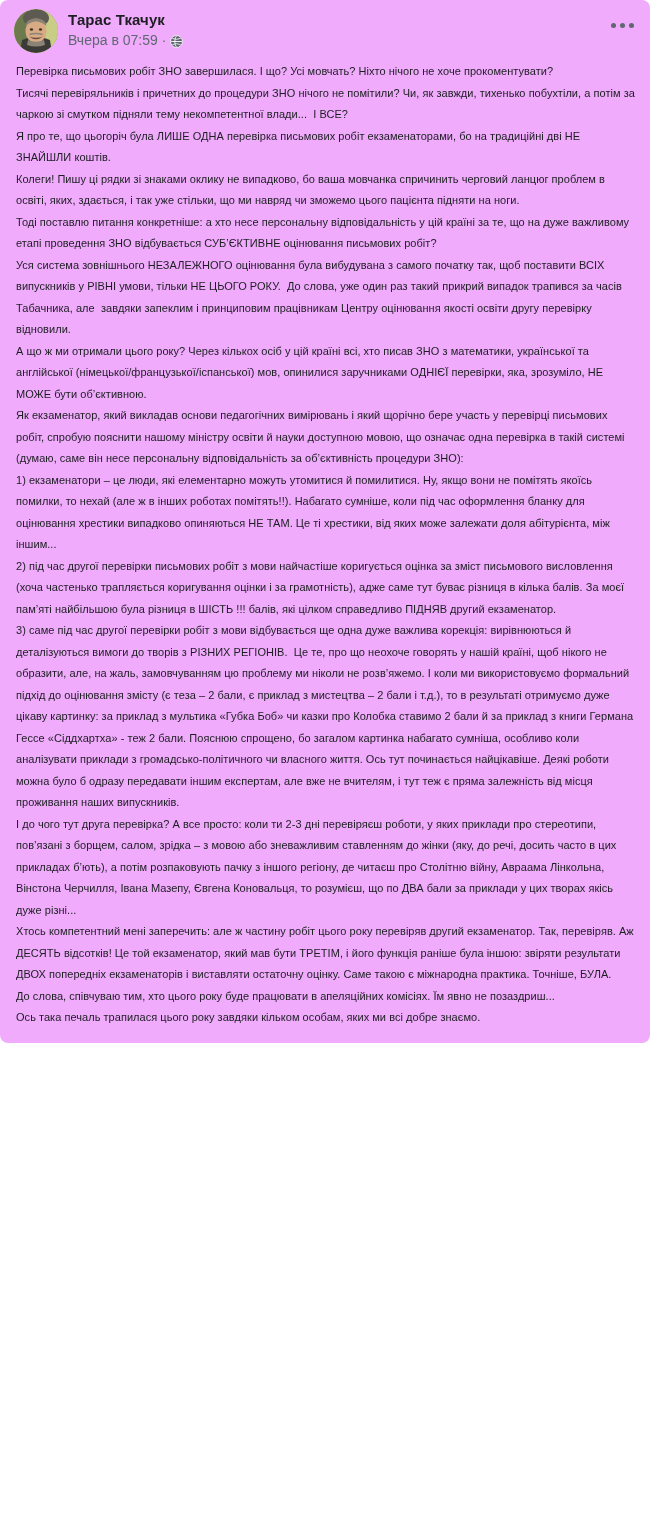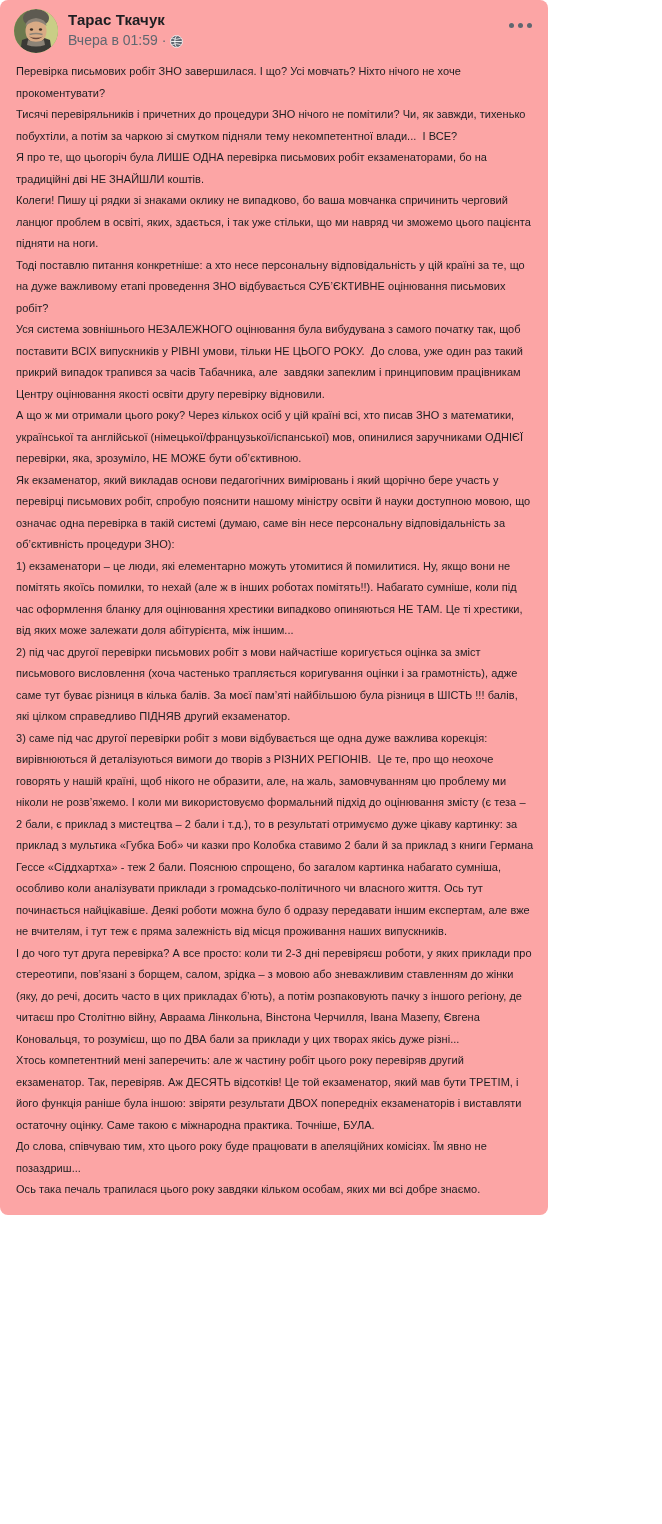--- a/index.html
+++ b/index.html
@@ -6,23 +6,23 @@
     margin: 0;
     padding: 0;
     background: #ffffff;
   }
   body {
     width: 662px;
     font-family: "Liberation Sans", "DejaVu Sans", sans-serif;
     -webkit-font-smoothing: antialiased;
   }
   .post-card {
-    width: 548px;
+    width: 650px;
     box-sizing: border-box;
-    background: #fca5a5;
+    background: #f0abfc;
     border-radius: 8px;
     position: relative;
     overflow: hidden;
   }
   .post-header {
     display: flex;
     align-items: flex-start;
     padding: 9px 12px 4px 14px;
     position: relative;
   }
@@ -129,21 +129,21 @@
           <path d="M15 27.5 Q22 33 29 27.5 Q22 30 15 27.5 Z" fill="#6b4a3e"></path>
           <path d="M15.5 25.5 Q22 23.5 28.5 25.5" stroke="#8c8377" stroke-width="1.6" fill="none"></path>
           <path d="M14 31 Q22 34.5 30 31 L31 36 Q22 39 13 36 Z" fill="#8c8377"></path>
         </g>
       </svg>
     </div>
 
     <div class="header-text">
       <div class="author-name">Тарас Ткачук</div>
       <div class="meta-row">
-        <span class="meta-time">Вчера в 01:59</span>
+        <span class="meta-time">Вчера в 07:59</span>
         <span class="meta-sep">·</span>
         <span class="globe-icon">
           <svg width="13" height="13" viewBox="0 0 13 13">
             <circle cx="6.5" cy="6.5" r="6" fill="#606770"></circle>
             <path d="M6.5 1.2 C4.3 3.1 4.3 9.9 6.5 11.8" stroke="#ffffff" stroke-width="0.9" fill="none"></path>
             <path d="M1.1 6.5 L11.9 6.5" stroke="#ffffff" stroke-width="0.9"></path>
             <path d="M2.3 3.4 Q6.5 5.2 10.7 3.4" stroke="#ffffff" stroke-width="0.8" fill="none"></path>
             <path d="M2.3 9.6 Q6.5 7.8 10.7 9.6" stroke="#ffffff" stroke-width="0.8" fill="none"></path>
             <circle cx="6.5" cy="6.5" r="6" fill="none" stroke="#ffffff" stroke-width="0.8"></circle>
           </svg>

